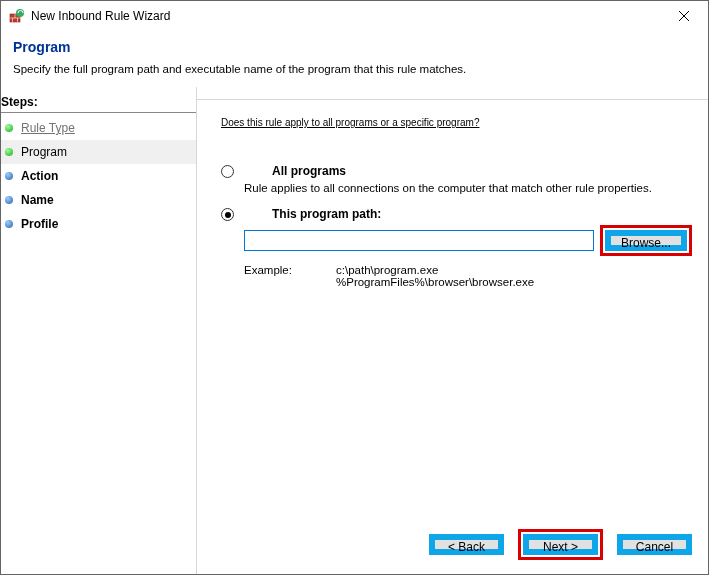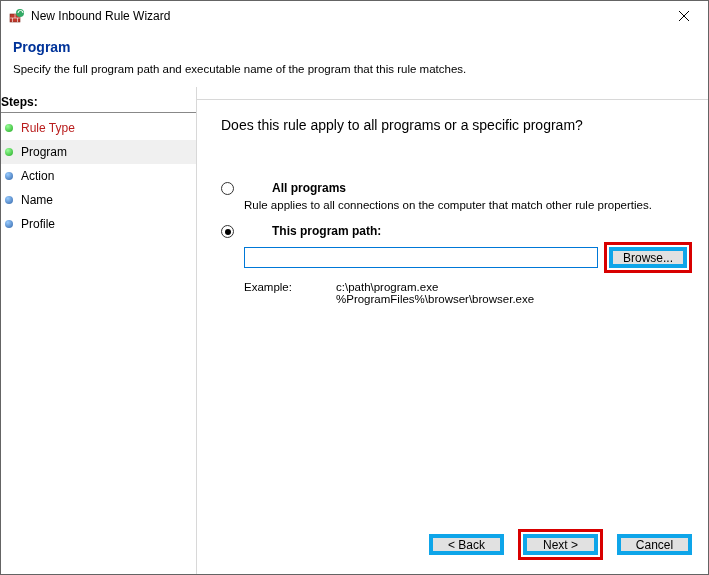--- a/index.html
+++ b/index.html
@@ -74,32 +74,32 @@
     font-size: 12px;
     cursor: default;
   }
   .step-item .bullet {
     width: 8px; height: 8px; border-radius: 50%;
     margin-right: 8px;
   }
   .step-item.past .bullet { background: radial-gradient(circle at 35% 30%, #9f9, #2a2); }
   .step-item.current .bullet { background: radial-gradient(circle at 35% 30%, #9f9, #2a2); }
   .step-item.future .bullet { background: radial-gradient(circle at 35% 30%, #9cf, #36a); }
-  .step-item.past .step-label { color: #b91c1c; }
+  .step-item.past .step-label { color: #737373; text-decoration: underline; }
   .step-item.current { background: #f0f0f0; }
   .step-item.current .step-label { color: #000; }
-  .step-item.future .step-label { color: #000; }
+  .step-item.future .step-label { color: #000; font-weight: bold; }
 
   .content-pane {
     flex: 1;
     border-left: 1px solid #d8d8d8;
     padding: 30px 16px 0 24px;
     position: relative;
   }
-  .question { font-size: 14px; margin-bottom: 48px; }
+  .question { font-size: 10px; margin-bottom: 36px; text-decoration: underline; }
   .radio-row {
     display: flex;
     align-items: flex-start;
     margin-bottom: 4px;
     gap: 28px;
   }
   .radio {
     width: 13px; height: 13px;
     border: 1px solid #333;
     border-radius: 50%;
@@ -138,21 +138,21 @@
     outline: none;
   }
   .browse-wrap {
     border: 3px solid #d80000;
     padding: 2px;
   }
   .btn {
     height: 21px;
     min-width: 75px;
     background: #e1e1e1;
-    border: 4px solid #0ea5e9;
+    border: 6px solid #0ea5e9;
     font-size: 12px;
     font-family: inherit;
     padding: 0 10px;
     cursor: default;
   }
   .example-row {
     display: flex;
     margin-left: 23px;
     font-size: 11.5px;
     gap: 36px;

